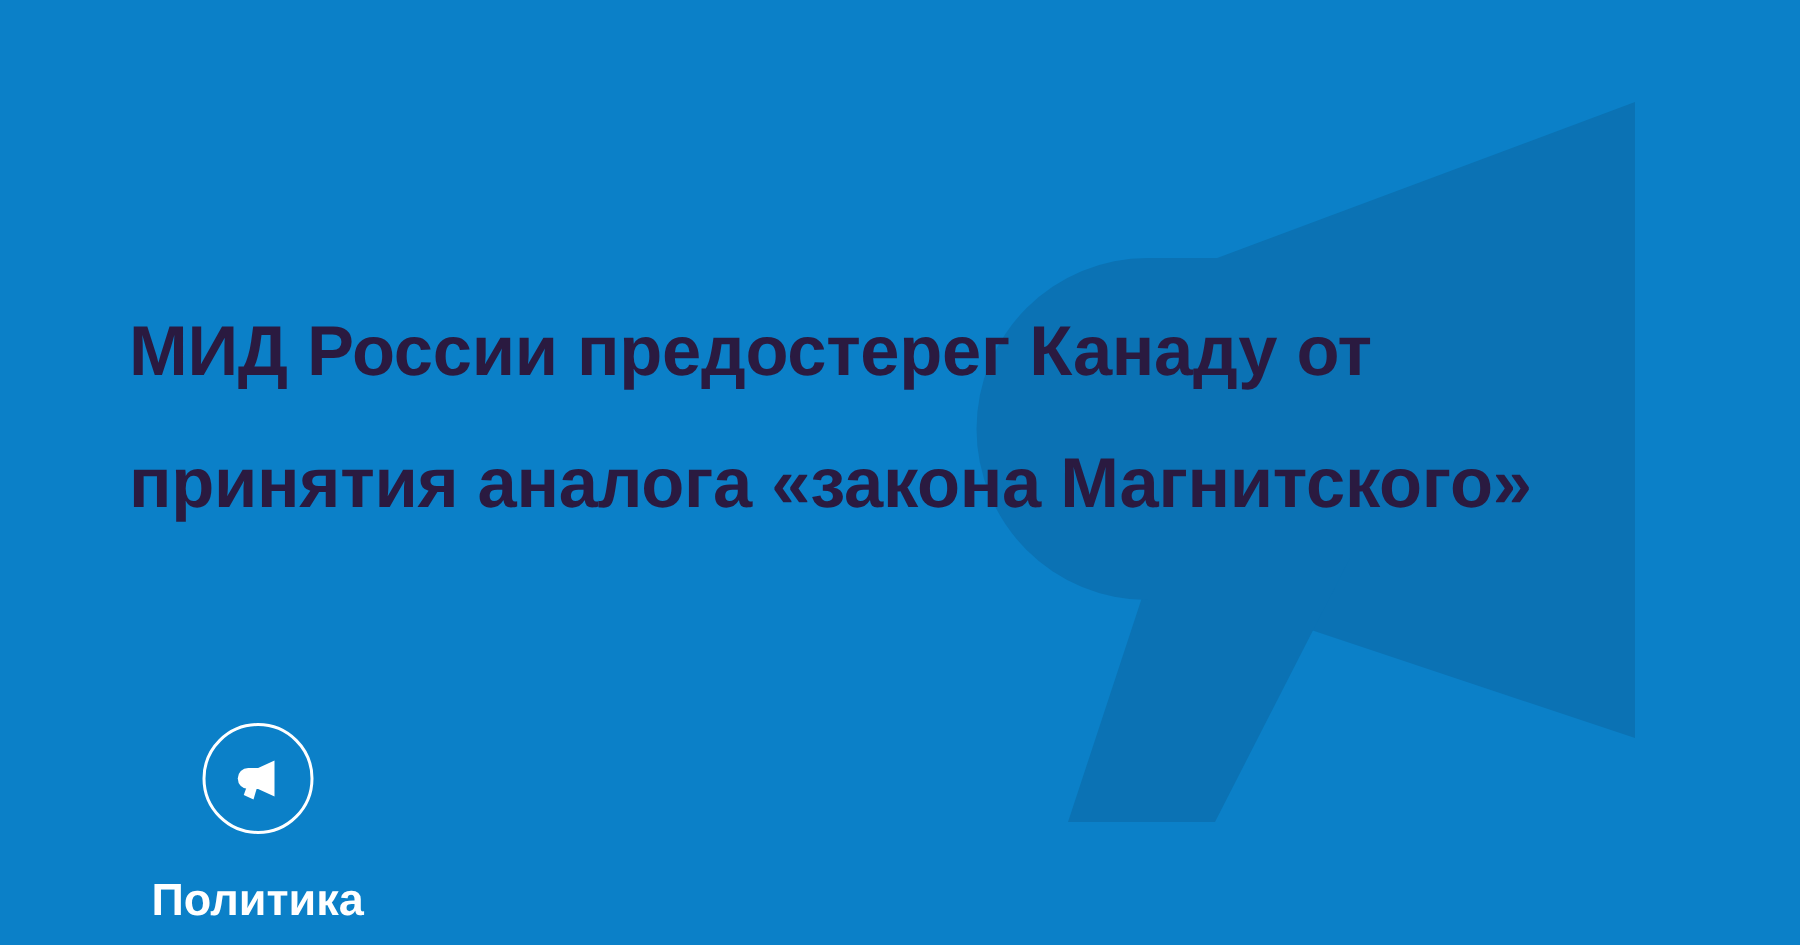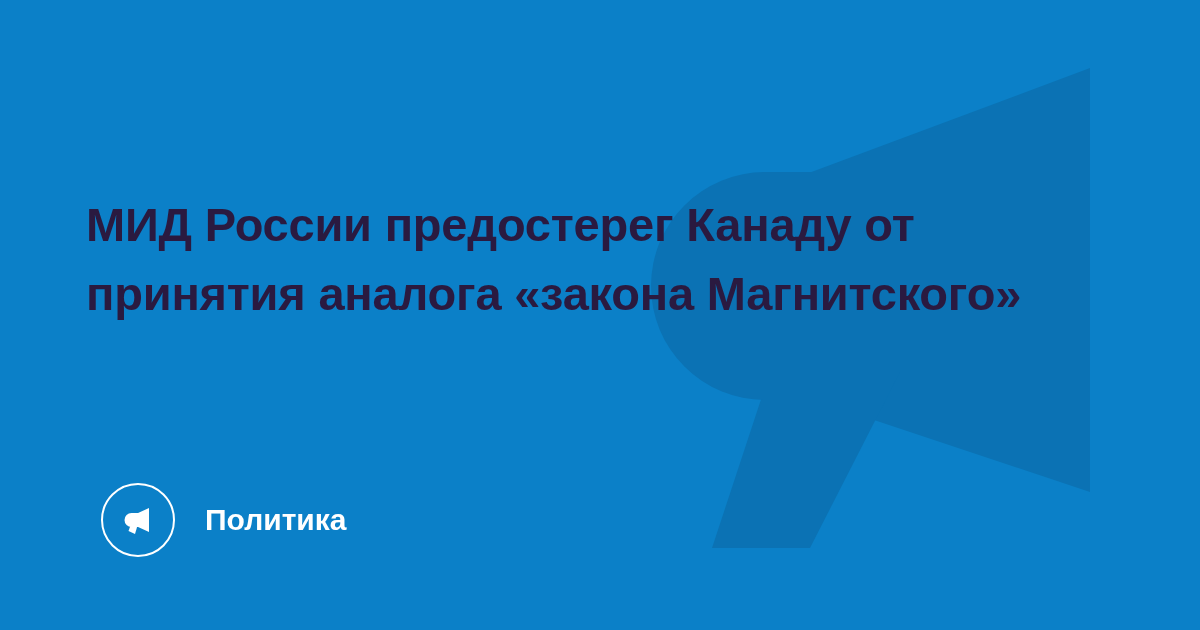--- a/index.html
+++ b/index.html
@@ -59,33 +59,34 @@
   
   .headline {
     position: absolute;
     left: 86px;
     top: 190px;
     width: 1010px;
     margin: 0;
     color: #2a1a40;
     font-size: 47px;
     font-weight: bold;
-    line-height: 69px;
+    line-height: 88px;
     letter-spacing: -0.2px;
   }
 
   
   .category {
     position: absolute;
     left: 101px;
     top: 482px;
     display: flex;
     align-items: center;
     gap: 30px;
     height: 76px;
+    flex-direction: column;
   }
   .category-icon-circle {
     width: 74px;
     height: 74px;
     border: 2px solid #ffffff;
     border-radius: 50%;
     box-sizing: border-box;
     display: flex;
     align-items: center;
     justify-content: center;

